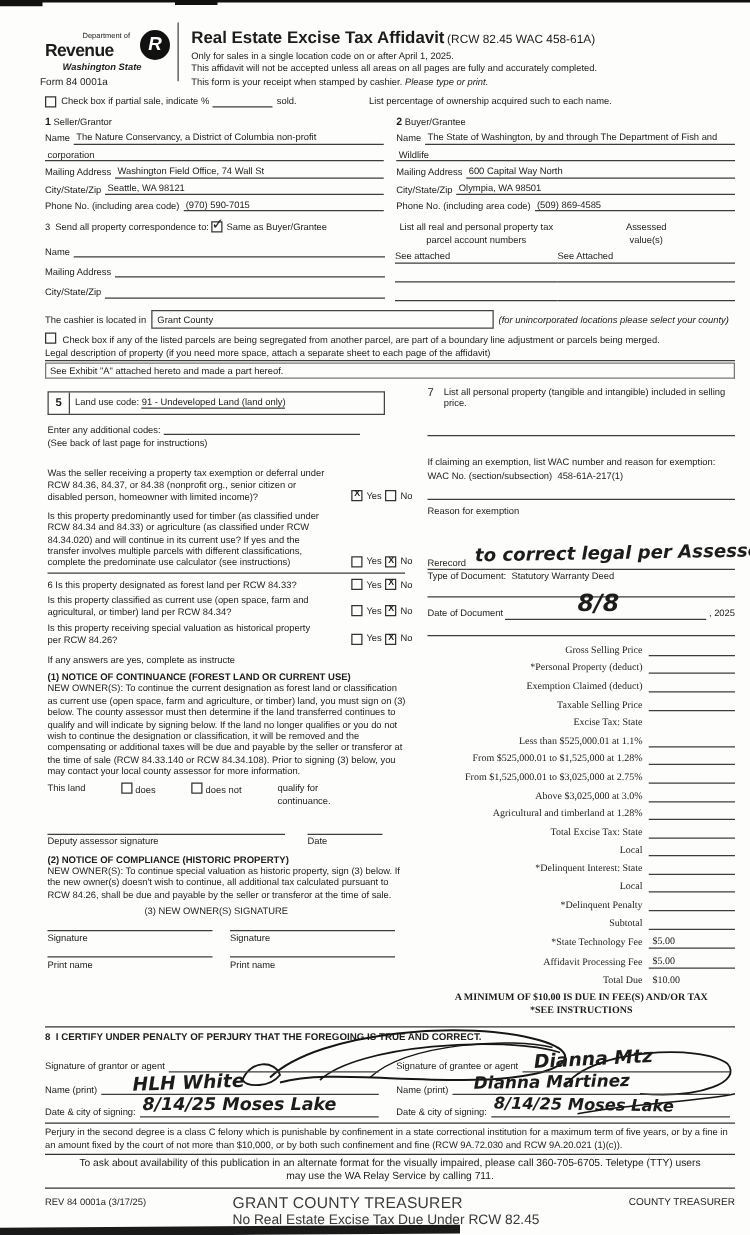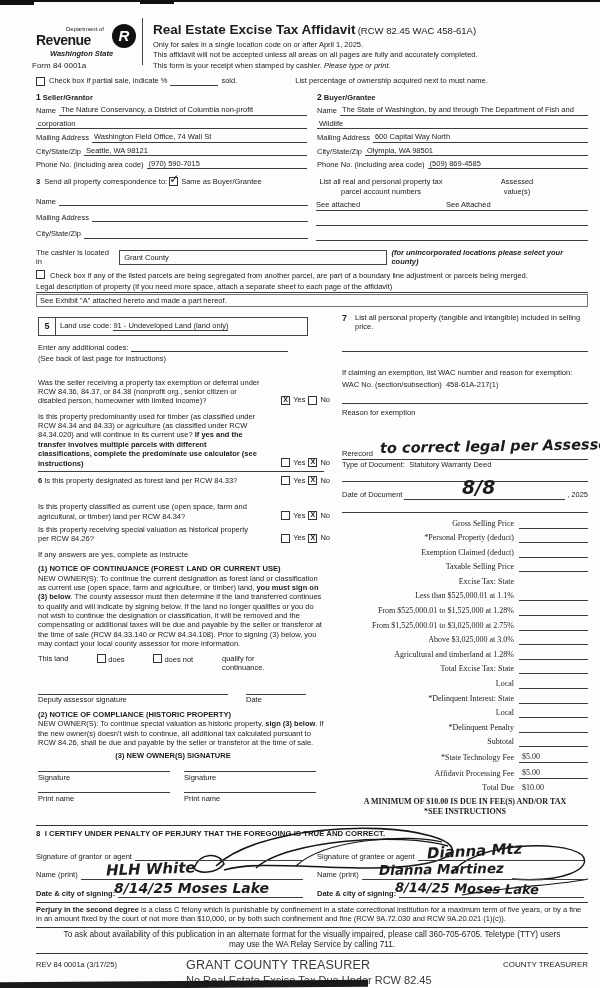--- a/index.html
+++ b/index.html
@@ -5,21 +5,21 @@
   html,body{margin:0;padding:0;background:#e8e8e8;}
   .page{position:relative;width:600px;height:988px;background:#fdfdfc;margin:0 auto;
         font-family:"Liberation Sans",sans-serif;font-size:7.5px;line-height:1.25;color:#1c1c1c;
         overflow:hidden;}
   .inner{padding:10px 12px 0 36px;}
   
   .scan-top{position:absolute;top:0;left:0;width:600px;height:2px;background:#111;}
   .scan-top-blob1{position:absolute;top:0;left:0;width:34px;height:5px;background:#111;}
   .scan-top-blob2{position:absolute;top:0;left:140px;width:34px;height:4px;background:#111;}
   .scan-bottom{position:absolute;bottom:0;left:0;width:368px;height:7px;background:#1a1a1a;transform:skewY(-0.4deg);}
-  .b{font-weight:700;}
+  .b{font-weight:400;}
   .i{font-style:italic;}
   .ul{border-bottom:1px solid #3d3d3d;}
   .line{flex:1;border-bottom:1px solid #3d3d3d;min-height:8px;}
   .flex{display:flex;}
   .cb{position:relative;display:inline-block;width:7px;height:7px;border:1px solid #333;background:#fff;vertical-align:-1px;flex:none;}
   .cb .mk{position:absolute;left:0;top:-1px;width:7px;text-align:center;font-size:7px;font-weight:700;line-height:8px;}
   .cb .hwmk{position:absolute;left:-1px;top:-6px;font-size:12px;font-weight:700;font-style:italic;}
   .hw{font-style:italic;font-weight:700;font-family:"DejaVu Sans",sans-serif;}
   
   .hdr{display:flex;margin-top:6px;}
@@ -132,21 +132,21 @@
       </div>
     </div>
 
     <div class="partialrow">
       <span class="cb">
           <span class="mk"></span>
         </span>
       <span style="margin-left:4px">Check box if partial sale, indicate %</span>
       <span class="blank-pct"></span>
       <span>sold.</span>
-      <span style="margin-left:58px">List percentage of ownership acquired next to must name.</span>
+      <span style="margin-left:58px">List percentage of ownership acquired such to each name.</span>
     </div>
 
     <div class="parties">
       <div class="party" style="padding-right:10px">
         <div><span class="secno">1</span>&nbsp;<span class="b">Seller/Grantor</span></div>
         <div class="prow">
             <span class="lab">Name</span>
             <span class="vline"><span class="i-nrm">The Nature Conservancy, a District of Columbia non-profit</span></span>
           </div>
         <div class="prow">
@@ -291,21 +291,21 @@
             <span class="cb">
                 <span class="mk"></span>
               </span>
               <span>Yes</span>
             <span class="cb">
                 <span class="mk">X</span>
               </span>
               <span>No</span>
           </div>
         </div>
-        <div class="qrow" style="margin-top:16px">
+        <div class="qrow" style="margin-top:2px">
           <div class="qtext">Is this property classified as current use (open space, farm and agricultural, or timber) land per RCW 84.34?</div>
           <div class="qboxes">
             <span class="cb">
                 <span class="mk"></span>
               </span>
               <span>Yes</span>
             <span class="cb">
                 <span class="mk">X</span>
               </span>
               <span>No</span>

